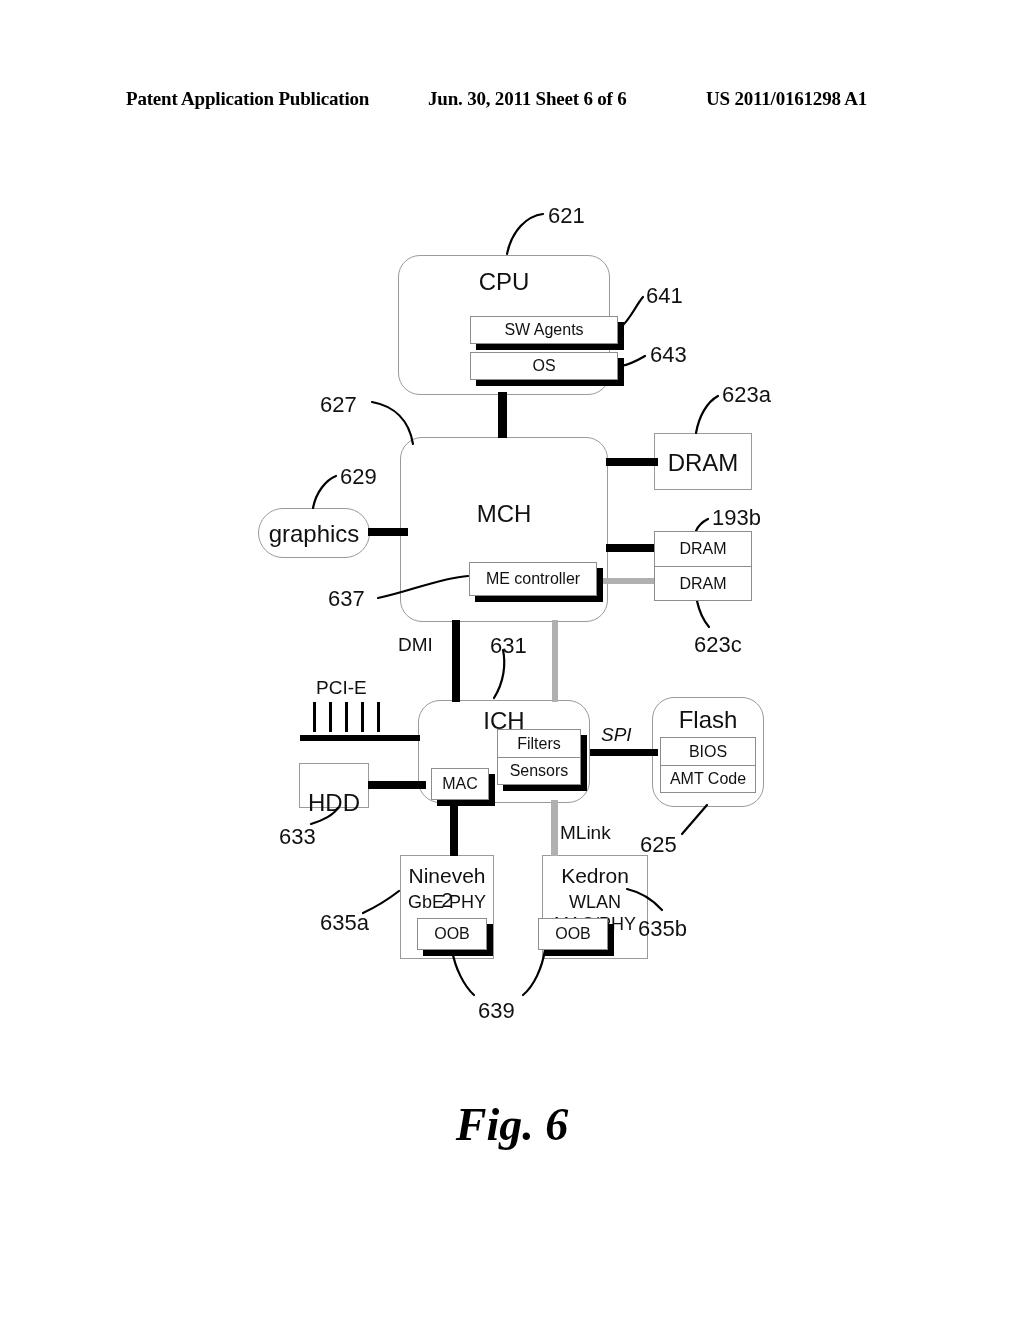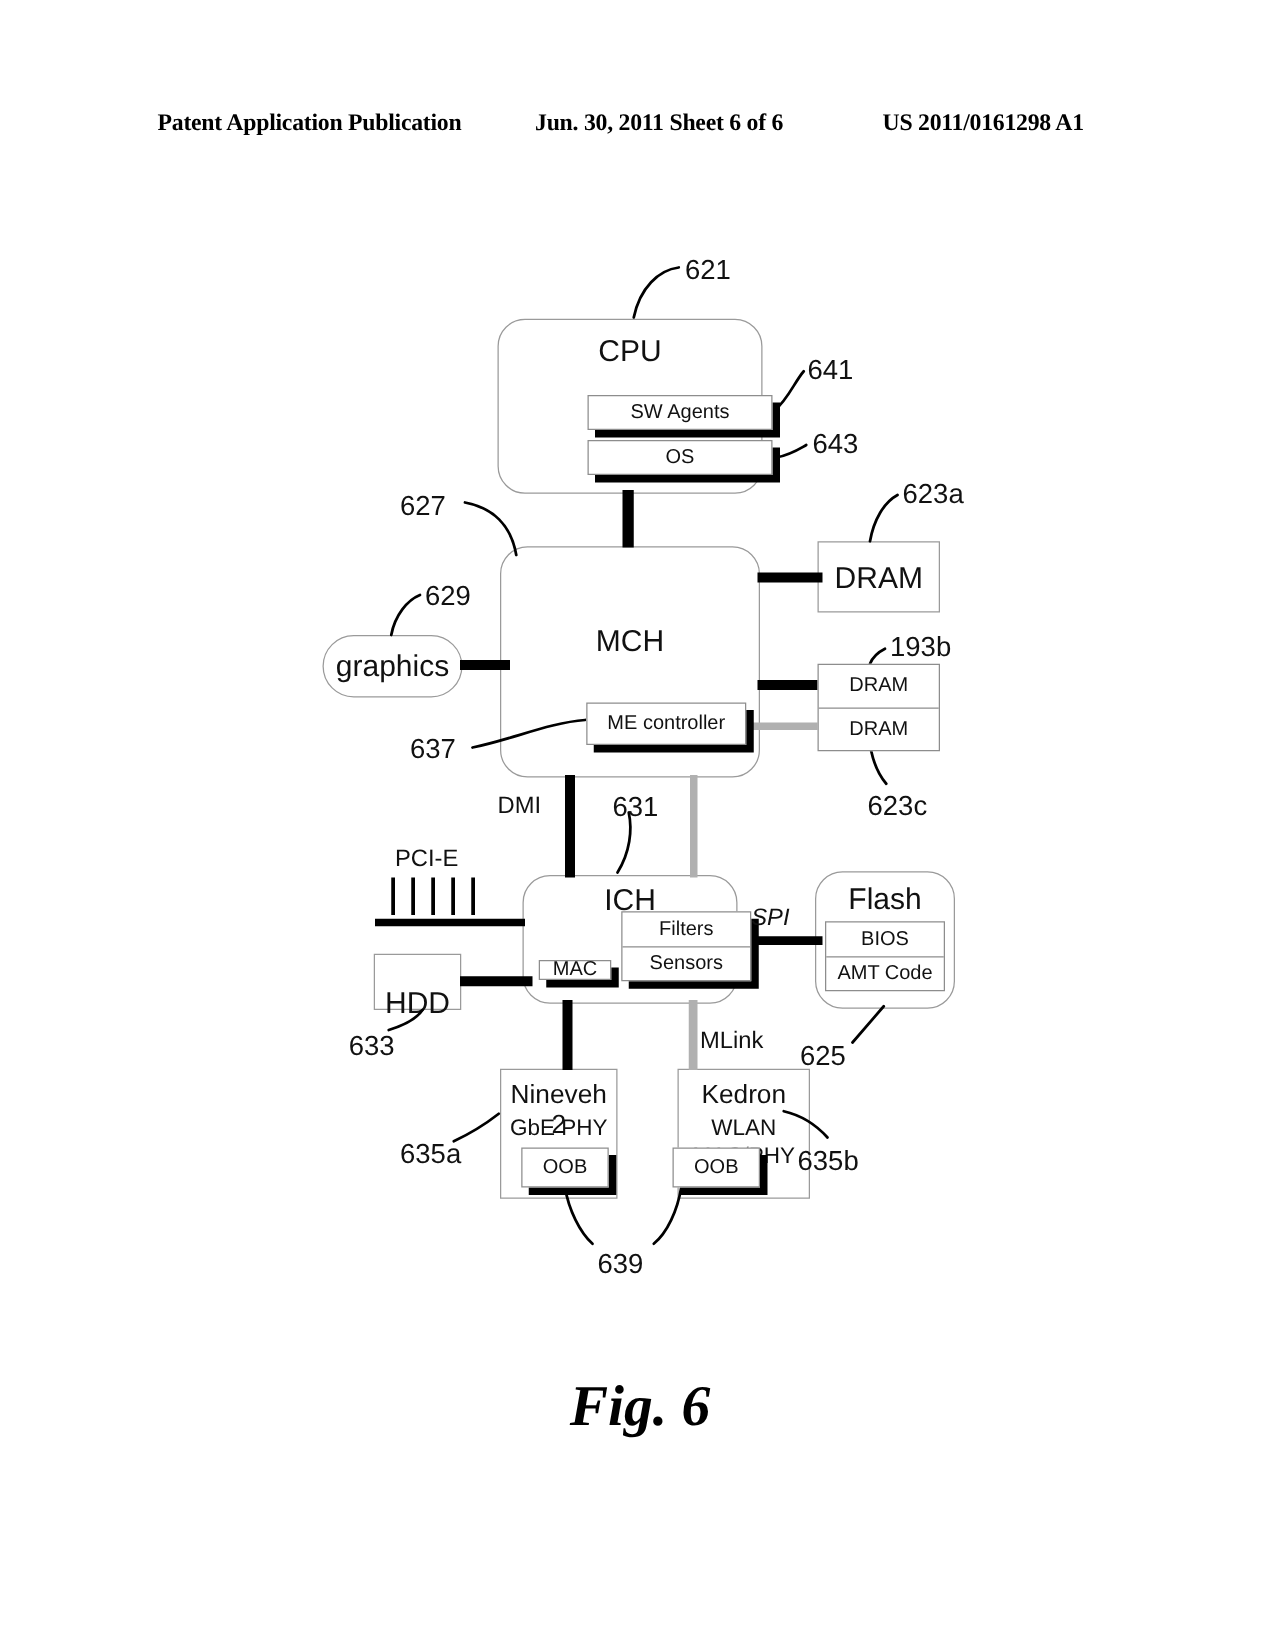--- a/index.html
+++ b/index.html
@@ -218,30 +218,30 @@
   </div>
   <div class="row" style="height:34px;">
     <span>DRAM</span>
   </div>
 </div>
 
 <div class="blk round" style="left:418px; top:700px; width:172px; height:103px;">
   <div class="blk-title" style="top:6px;">ICH</div>
 </div>
 
-<div class="stack shadowed" style="left:497px; top:729px; width:104px; height:56px;">
+<div class="stack shadowed" style="left:497px; top:729px; width:84px; height:56px;">
   <div class="row" style="height:27px;">
     <span>Filters</span>
   </div>
   <div class="row" style="height:27px;">
     <span>Sensors</span>
   </div>
 </div>
 
-<div class="sub" style="left:431px; top:768px; width:58px; height:16px;">
+<div class="sub" style="left:431px; top:768px; width:58px; height:32px;">
   <span>MAC</span>
 </div>
 
 <div class="blk round" style="left:652px; top:697px; width:112px; height:110px;">
   <div class="blk-title" style="top:8px;">Flash</div>
 </div>
 <div class="stack" style="left:660px; top:737px; width:96px; height:56px;">
   <div class="row" style="height:27px;">
     <span>BIOS</span>
   </div>

